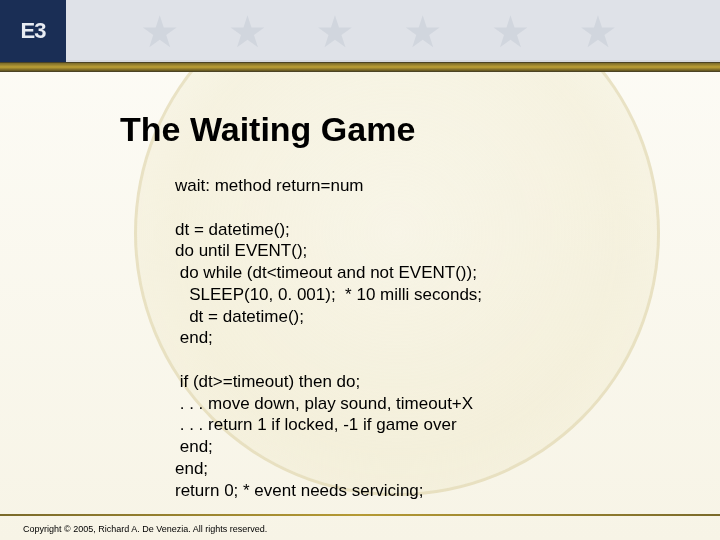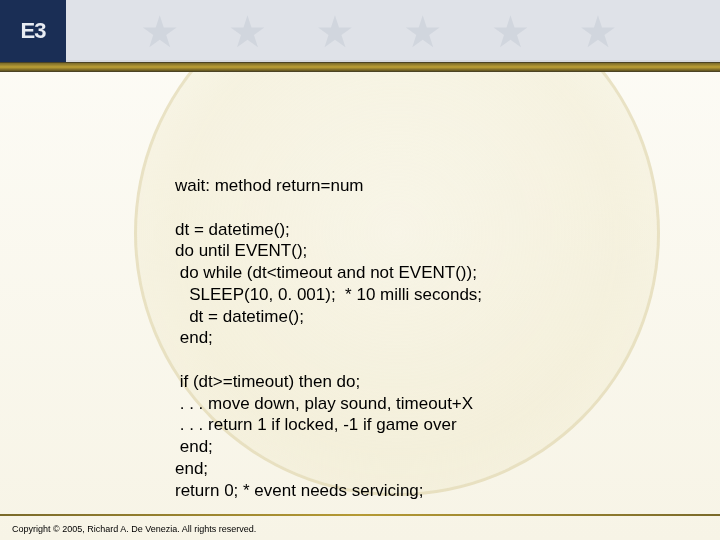--- a/index.html
+++ b/index.html
@@ -89,21 +89,21 @@
   }
   .bottom-rule {
     position: absolute;
     left: 0; right: 0;
     bottom: 24px;
     height: 2px;
     background: linear-gradient(90deg, #7a6a2a, #b59a34, #7a6a2a);
   }
   .copyright {
     position: absolute;
-    left: 12px;
+    left: 23px;
     bottom: 6px;
     font-size: 9px;
     color: #000;
     font-family: Arial, Helvetica, sans-serif;
   }
 </style>
 </head>
 <body>
 
 <div class="slide">
@@ -113,20 +113,21 @@
   <div class="topband">
     <div class="stars">★ ★ ★ ★ ★ ★</div>
   </div>
 
   <div class="logo">
     <span>E3</span>
   </div>
 
   <div class="gold-rule"></div>
 
+  <div class="title">The Waiting Game</div>
 
   <div class="codeblock"><span>wait: method return=num</span>
 <span></span>
 <span>dt = datetime();</span>
 <span>do until EVENT();</span>
 <span> do while (dt&lt;timeout and not EVENT());</span>
 <span>   SLEEP(10, 0. 001);  * 10 milli seconds;</span>
 <span>   dt = datetime();</span>
 <span> end;</span>
 <span></span>

